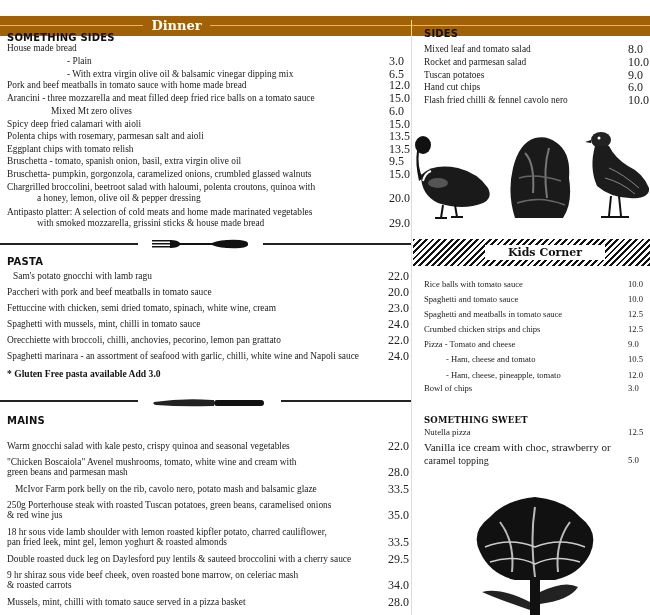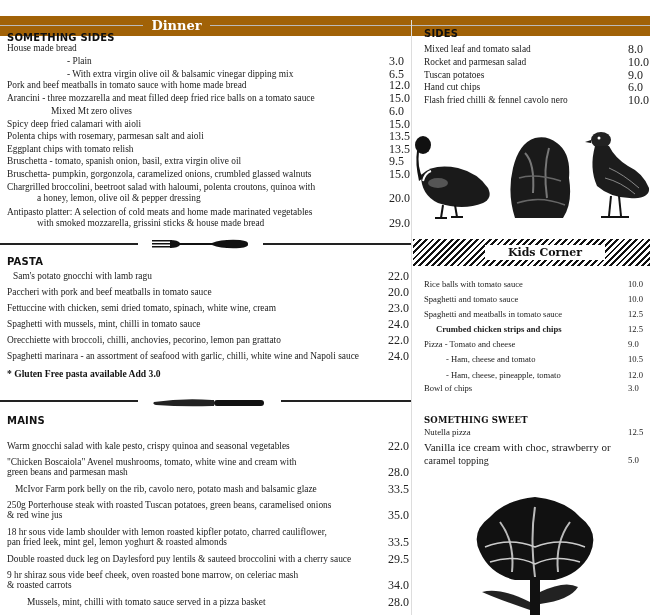--- a/index.html
+++ b/index.html
@@ -145,21 +145,21 @@
   <div class="item" style="left:7px;top:537px;">pan fried leek, mint gel, lemon yoghurt &amp; roasted almonds</div>
   <div class="price" style="left:388px;top:537px;">33.5</div>
 
   <div class="item" style="left:7px;top:554px;">Double roasted duck leg on Daylesford puy lentils &amp; sauteed broccolini with a cherry sauce</div>
   <div class="price" style="left:388px;top:554px;">29.5</div>
 
   <div class="item" style="left:7px;top:570px;">9 hr shiraz sous vide beef cheek, oven roasted bone marrow, on celeriac mash</div>
   <div class="item" style="left:7px;top:580px;">&amp; roasted carrots</div>
   <div class="price" style="left:388px;top:580px;">34.0</div>
 
-  <div class="item" style="left:7px;top:597px;margin-left:20px;">Mussels, mint, chilli with tomato sauce served in a pizza basket</div>
+  <div class="item" style="left:7px;top:597px;">Mussels, mint, chilli with tomato sauce served in a pizza basket</div>
   <div class="price" style="left:388px;top:597px;">28.0</div>
 </div>
 
 <div class="sec-title" style="left:424px;top:28px;">SIDES</div>
 <div>
   <div class="item" style="left:424px;top:44px;">Mixed leaf and tomato salad</div>
   <div class="price" style="left:628px;top:44px;">8.0</div>
   <div class="item" style="left:424px;top:57px;">Rocket and parmesan salad</div>
   <div class="price" style="left:628px;top:57px;">10.0</div>
   <div class="item" style="left:424px;top:70px;">Tuscan potatoes</div>
@@ -210,21 +210,21 @@
   <div class="label">Kids Corner</div>
 </div>
 
 <div>
   <div class="item" style="left:424px;top:279px;font-size:8.6px;">Rice balls with tomato sauce</div>
   <div class="price" style="left:628px;top:279px;font-size:8.6px;">10.0</div>
   <div class="item" style="left:424px;top:294px;font-size:8.6px;">Spaghetti and tomato sauce</div>
   <div class="price" style="left:628px;top:294px;font-size:8.6px;">10.0</div>
   <div class="item" style="left:424px;top:309px;font-size:8.6px;">Spaghetti and meatballs in tomato sauce</div>
   <div class="price" style="left:628px;top:309px;font-size:8.6px;">12.5</div>
-  <div class="item" style="left:436px;top:324px;font-size:8.6px;font-weight:bold;">Crumbed chicken strips and chips</div>
+  <div class="item" style="left:424px;top:324px;font-size:8.6px;">Crumbed chicken strips and chips</div>
   <div class="price" style="left:628px;top:324px;font-size:8.6px;">12.5</div>
   <div class="item" style="left:424px;top:339px;font-size:8.6px;">Pizza - Tomato and cheese</div>
   <div class="price" style="left:628px;top:339px;font-size:8.6px;">9.0</div>
   <div class="item" style="left:446px;top:354px;font-size:8.6px;">- Ham, cheese and tomato</div>
   <div class="price" style="left:628px;top:354px;font-size:8.6px;">10.5</div>
   <div class="item" style="left:446px;top:370px;font-size:8.6px;">- Ham, cheese, pineapple, tomato</div>
   <div class="price" style="left:628px;top:370px;font-size:8.6px;">12.0</div>
   <div class="item" style="left:424px;top:383px;font-size:8.6px;">Bowl of chips</div>
   <div class="price" style="left:628px;top:383px;font-size:8.6px;">3.0</div>
 </div>

